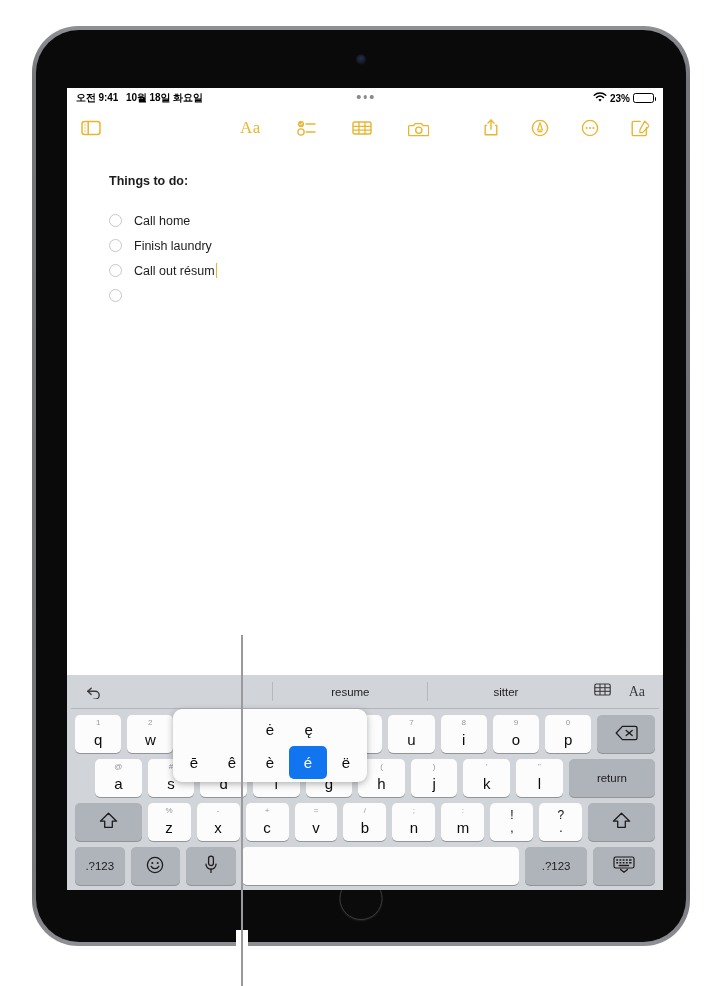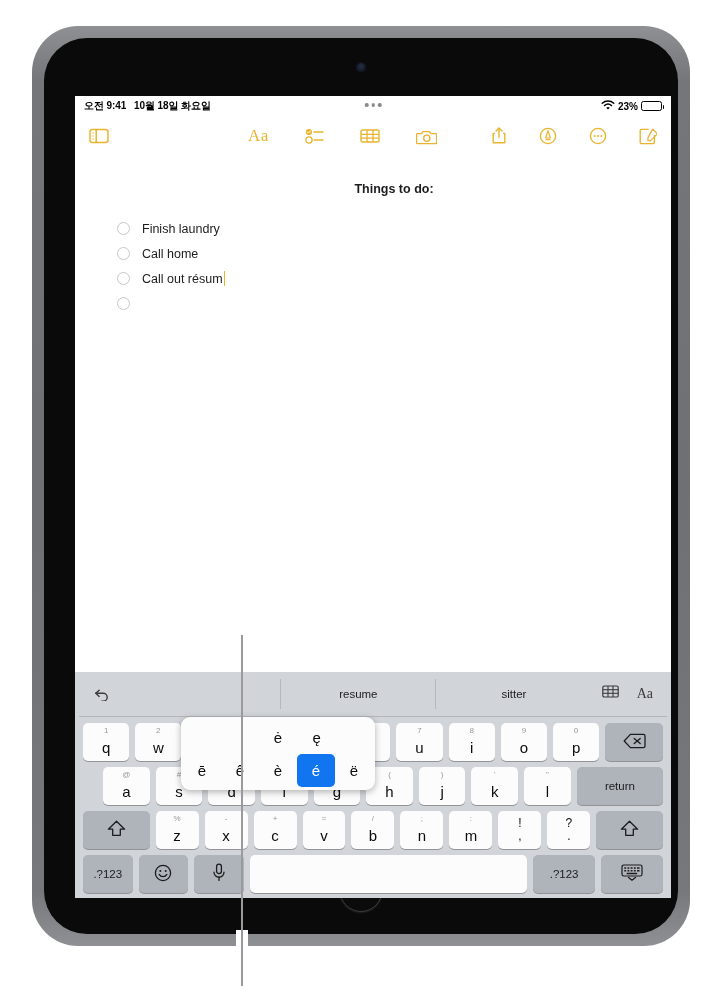--- a/index.html
+++ b/index.html
@@ -12,21 +12,21 @@
 
   #stage { position: relative; width: 722px; height: 986px; background: #fff; }
 
   
   .device {
     position: absolute;
     left: 32px; top: 26px;
     width: 658px; height: 920px;
     border-radius: 46px;
     background: linear-gradient(180deg,#8e9094 0%,#74767a 6%,#6e7074 50%,#76787c 94%,#8e9094 100%);
-    padding: 12px;
+    padding: 4px;
   }
   .device-inner {
     width: 100%; height: 100%;
     border-radius: 43px;
     background: #0a0a0b;
     position: relative;
     overflow: hidden;
   }
   .camera {
     position: absolute; left: 50%; top: 24px; transform: translateX(-50%);
@@ -93,41 +93,41 @@
   .tb-mid { display: flex; gap: 36px; margin-left: 139px; }
   .tb-right { display: flex; gap: 32px; margin-left: auto; }
   .aa-label { font-size: 17px; color:#E9B42F; font-family:"Liberation Serif", serif; letter-spacing:0.5px;}
 
   
   .note {
     padding: 26px 0 0 42px;
     font-size: 12.5px;
     color: #1c1c1e;
   }
-  .note-title { font-weight: bold; font-size: 12.5px; color:#1c1c1e;text-align:center; }
+  .note-title { font-weight: bold; font-size: 12.5px; color:#1c1c1e; }
   .checklist { margin-top: 20px; }
   .check-row { display: flex; align-items: center; height: 25px; }
   .check-circle {
     width: 13px; height: 13px; border-radius: 50%;
     border: 1px solid #c7c7cc; background:#fff; flex: none;
   }
   .check-text { margin-left: 12px; font-size: 12.5px; color:#1c1c1e; position: relative; }
   .caret {
     display:inline-block; width: 1.8px; height: 15px; background:#E9B42F;
     vertical-align: -3px; margin-left: 1px;
   }
 
   
   .keyboard {
     position: absolute; left: 0; right: 0; bottom: 0;
     background: #D1D4D9;
     padding: 0 4px 5px 4px;
   }
   .suggest-bar {
-    height: 45px; display: flex; align-items: center;
+    height: 34px; display: flex; align-items: center;
     border-bottom: 0.5px solid #b3b6bb;
     position: relative;
   }
   .sg-undo { width: 46px; display:flex; align-items:center; justify-content:center; color:#3b3b3d; }
   .sg-slot {
     flex: 1; text-align: center; font-size: 11.5px; color: #1c1c1e;
     position: relative; height: 100%;
     display:flex; align-items:center; justify-content:center;
   }
   .sg-div { position:absolute; right:0; top:7px; bottom:7px; width:1px; background:#b5b8bd; }
@@ -306,25 +306,25 @@
               </svg>
             </span>
           </div>
         </div>
 
         <div class="note">
           <div class="note-title">Things to do:</div>
           <div class="checklist">
             <div class="check-row">
               <span class="check-circle"></span>
-              <span class="check-text">Finish laundry</span>
+              <span class="check-text">Call home</span>
             </div>
             <div class="check-row">
               <span class="check-circle"></span>
-              <span class="check-text">Call home</span>
+              <span class="check-text">Finish laundry</span>
             </div>
             <div class="check-row">
               <span class="check-circle"></span>
               <span class="check-text">Call out résum</span>
               <span class="caret"></span>
             </div>
             <div class="check-row">
               <span class="check-circle"></span>
               <span class="check-text"></span>
             </div>

